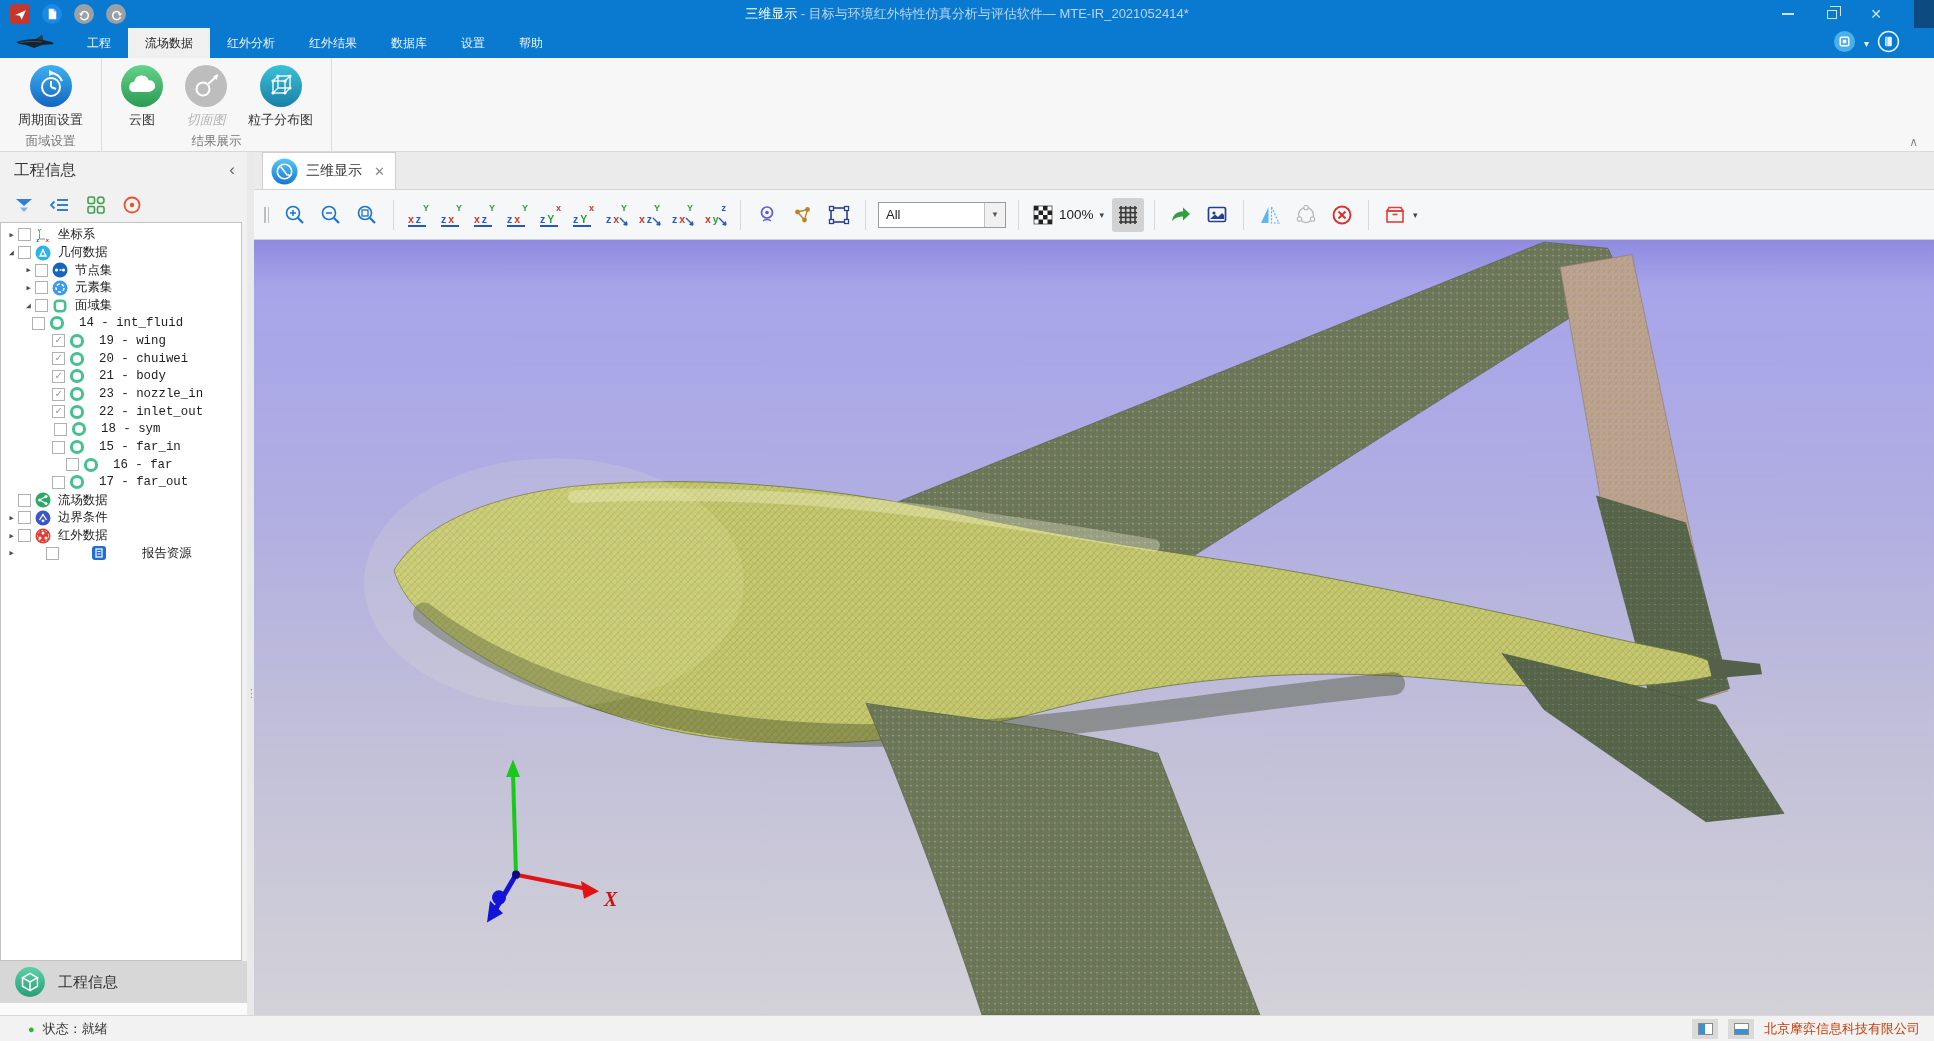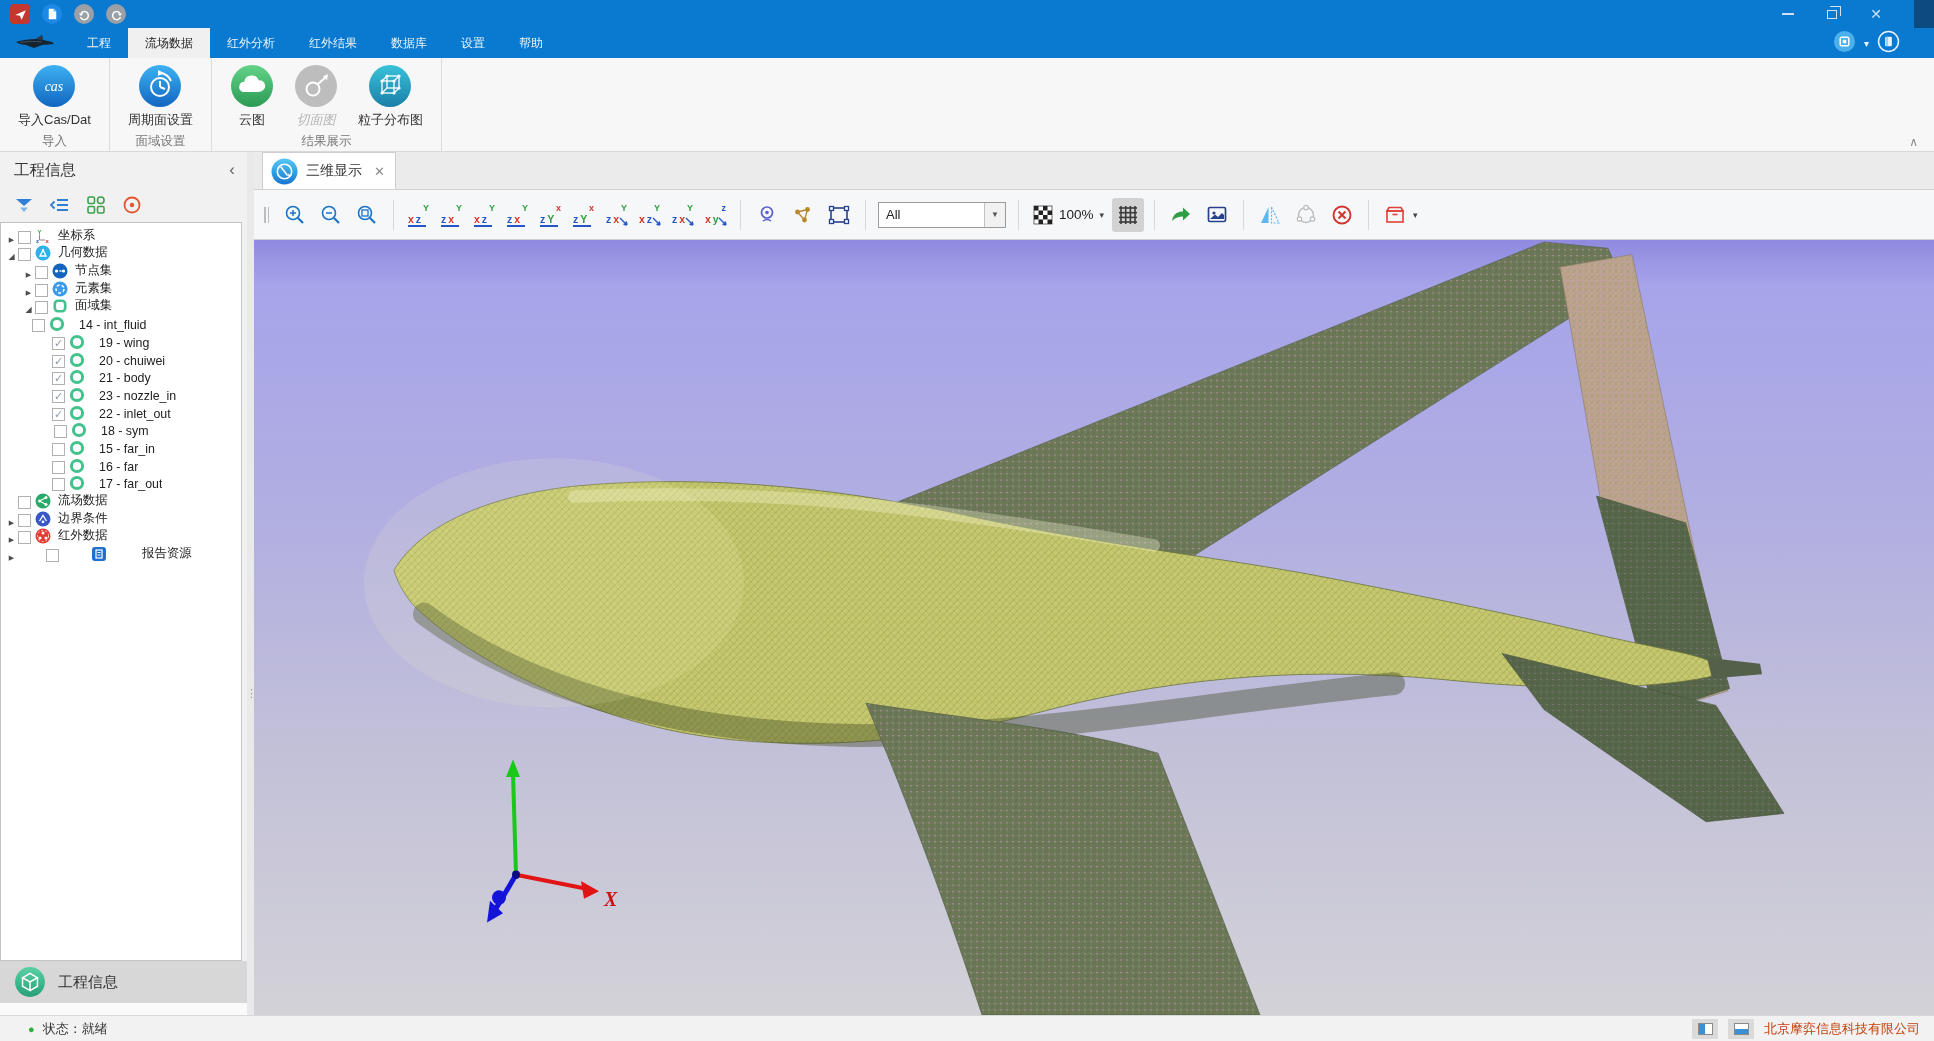--- a/index.html
+++ b/index.html
@@ -50,21 +50,21 @@
   .main-row { flex:1; display:flex; min-height:0; }
 
   
   .left-panel { width:247px; flex:none; display:flex; flex-direction:column; background:#f1f1f1; }
   .panel-header { height:36px; display:flex; align-items:center; padding:0 12px 0 14px; }
   .ph-title { font-size:15.5px; color:#333; flex:1; }
   .ph-collapse { color:#666; font-size:17px; }
   .panel-toolbar { height:34px; display:flex; align-items:center; gap:12px; padding-left:12px; }
   .pt-ico { width:24px; height:24px; display:flex; align-items:center; justify-content:center; }
   .tree { flex:1; background:#fff; border:1px solid #c3c3c3; margin-right:5px; overflow:hidden; padding-top:3px; }
-  .tree-row { height:17.7px; display:flex; align-items:flex-end; font-size:12.4px; color:#222; white-space:nowrap; }
+  .tree-row { height:17.7px; display:flex; align-items:center; font-size:12.4px; color:#222; white-space:nowrap;font-family:Liberation Mono, monospace; }
   .tr-exp { width:13px; text-align:center; color:#4d4d4d; font-size:7px; flex:none; }
   .tr-cb { width:13px; height:13px; border:1px solid #b0b0b0; background:#fff; flex:none; margin-right:4px;
            display:flex; align-items:center; justify-content:center; font-size:11px; color:#8d99a6; font-weight:bold; line-height:1; }
   .tr-ico { width:16px; height:16px; flex:none; margin-right:7px; }
   .tr-ico svg { width:16px; height:16px; display:block; }
   .tr-label { overflow:hidden; }
   .panel-footer { height:42px; background:#d7d7d7; display:flex; align-items:center; gap:12px; padding-left:14px; }
   .panel-footer span.pf-label { font-size:15px; color:#333; }
   .pf-ico svg { width:32px; height:32px; display:block; }
   .panel-footer-strip { height:12px; background:#fafafa; }
@@ -141,20 +141,23 @@
             <path d="M4,6 a5,5 0 1 1 -1,5" fill="none" stroke="#fff" stroke-width="1.8"></path>
             <polygon points="1.2,6.5 6.5,6.5 3.8,10.3" fill="#fff"></polygon>
           </svg>
       </span>
       <span class="qat-ico gray">
         <svg width="13" height="13" viewBox="0 0 16 16">
             <path d="M12,6 a5,5 0 1 0 1,5" fill="none" stroke="#fff" stroke-width="1.8"></path>
             <polygon points="14.8,6.5 9.5,6.5 12.2,10.3" fill="#fff"></polygon>
           </svg>
       </span>
+    </div>
+    <div class="title-text">
+      <span class="t-main">三维显示</span><span class="t-rest"> - 目标与环境红外特性仿真分析与评估软件— MTE-IR_2021052414*</span>
     </div>
     <div class="win-controls">
       <span class="wc">
           <span class="mini-line"></span>
         </span>
       <span class="wc">
           <span class="restore-box"></span>
         </span>
       <span class="wc">✕</span>
     </div>
@@ -192,40 +195,20 @@
             <circle cx="12" cy="12" r="10.4" fill="none" stroke="#e8f2fb" stroke-width="1.6"></circle>
             <rect x="8.5" y="7" width="7" height="10" rx="1" fill="#e8f2fb"></rect>
             <line x1="10.4" y1="7" x2="10.4" y2="17" stroke="#49b0ec" stroke-width="1"></line>
           </svg>
       </span>
     </div>
   </div>
 
   <div class="ribbon">
     <div class="rib-groups" id="ribbon-groups">
-        <div class="rib-group">
-          <div class="rib-buttons">
-            <div class="rib-btn">
-              <span class="rib-ico">
-                <svg viewBox="0 0 44 44">
-                  <defs>
-                    <linearGradient id="gcas" x1="0" y1="0" x2="0" y2="1">
-                      <stop offset="0" stop-color="#3db1f2"></stop>
-                      <stop offset="1" stop-color="#1266c0"></stop>
-                    </linearGradient>
-                  </defs>
-                  <circle cx="22" cy="22" r="21" fill="url(#gcas)"></circle>
-                  <text x="22" y="27" text-anchor="middle" font-size="14" fill="#fff" font-style="italic" font-family="Liberation Serif, serif">cas</text>
-                </svg>
-              </span>
-              <div class="rib-btn-label">导入Cas/Dat</div>
-            </div>
-          </div>
-          <div class="rib-label">导入</div>
-        </div>
         <div class="rib-group">
           <div class="rib-buttons">
             <div class="rib-btn">
               <span class="rib-ico">
                 <svg viewBox="0 0 44 44">
                   <defs>
                     <linearGradient id="gclk" x1="0" y1="0" x2="0" y2="1">
                       <stop offset="0" stop-color="#3db1f2"></stop>
                       <stop offset="1" stop-color="#1266c0"></stop>
                     </linearGradient>
@@ -480,21 +463,21 @@
           <div class="tree-row" style="padding-left: 38px;">
             <span class="tr-exp"></span>
             <span class="tr-cb"></span>
             <span class="tr-ico" style="margin-right: 14px;">
               <svg viewBox="0 0 16 16">
                 <circle cx="8" cy="8" r="5.6" fill="none" stroke="#45c18e" stroke-width="3"></circle>
               </svg>
             </span>
             <span class="tr-label">15 - far_in</span>
           </div>
-          <div class="tree-row" style="padding-left: 38px;">
+          <div class="tree-row" style="padding-left: 52px;">
             <span class="tr-exp"></span>
             <span class="tr-cb"></span>
             <span class="tr-ico" style="margin-right: 14px;">
               <svg viewBox="0 0 16 16">
                 <circle cx="8" cy="8" r="5.6" fill="none" stroke="#45c18e" stroke-width="3"></circle>
               </svg>
             </span>
             <span class="tr-label">16 - far</span>
           </div>
           <div class="tree-row" style="padding-left: 38px;">

